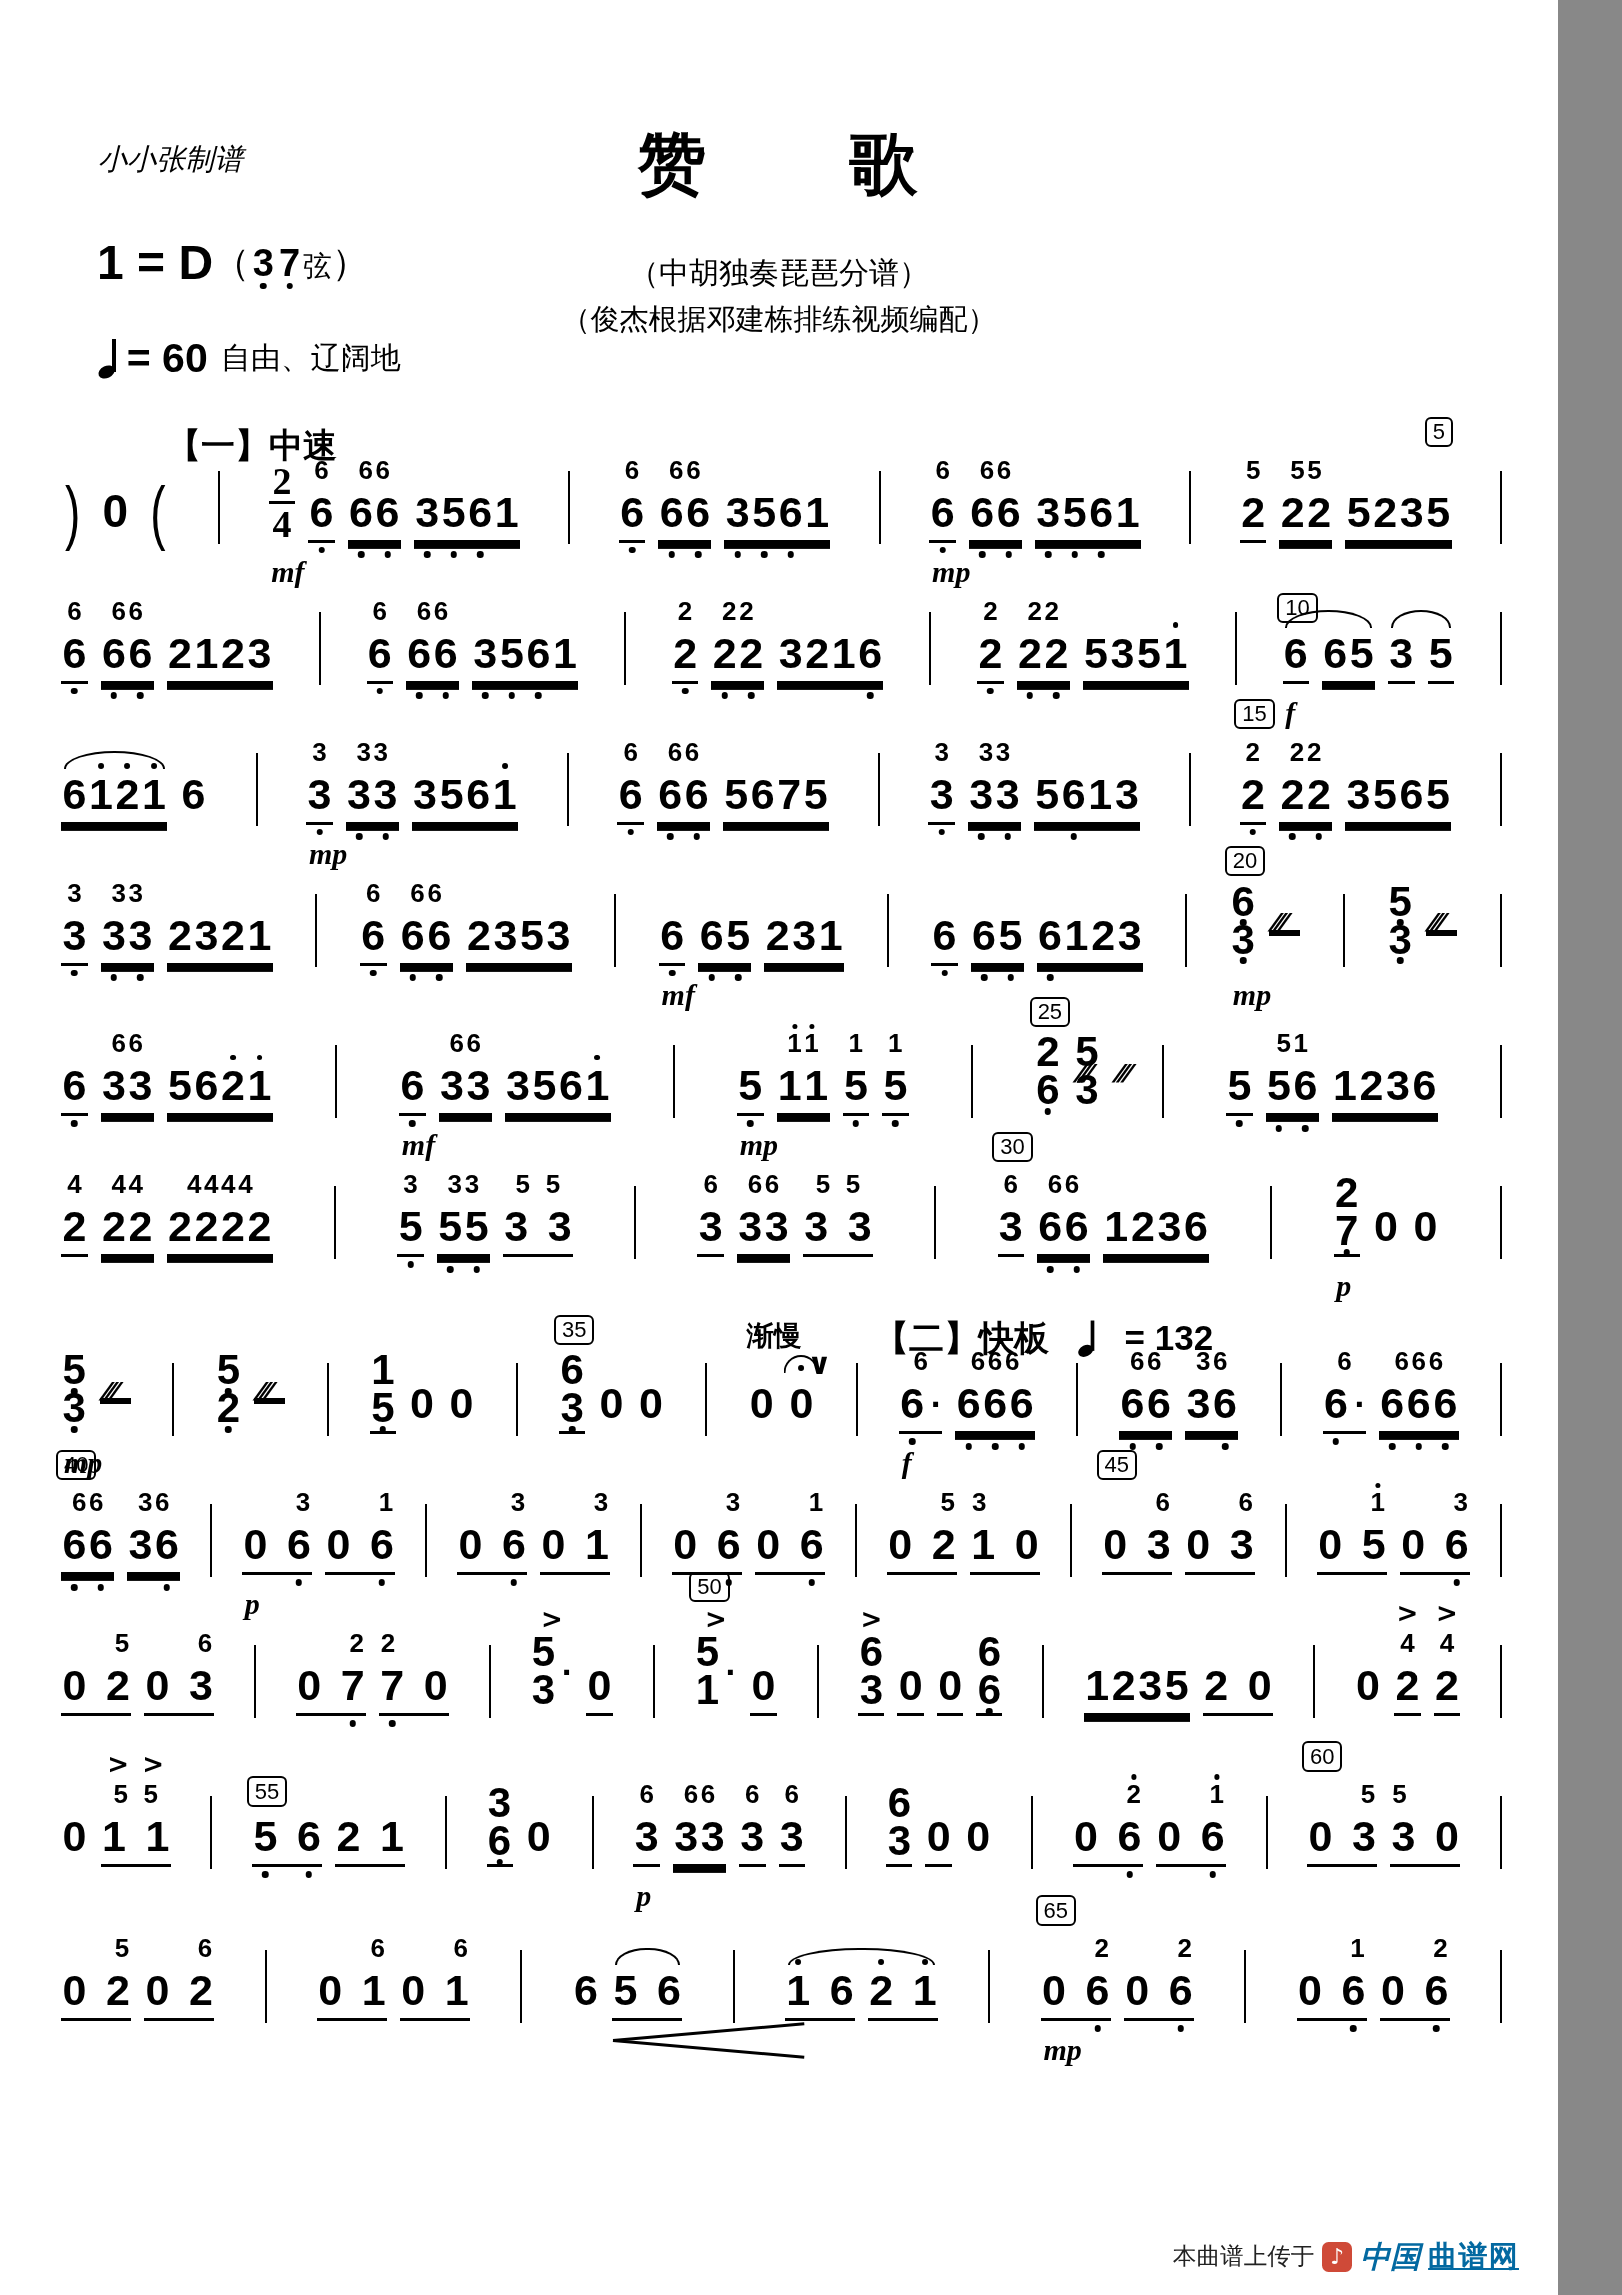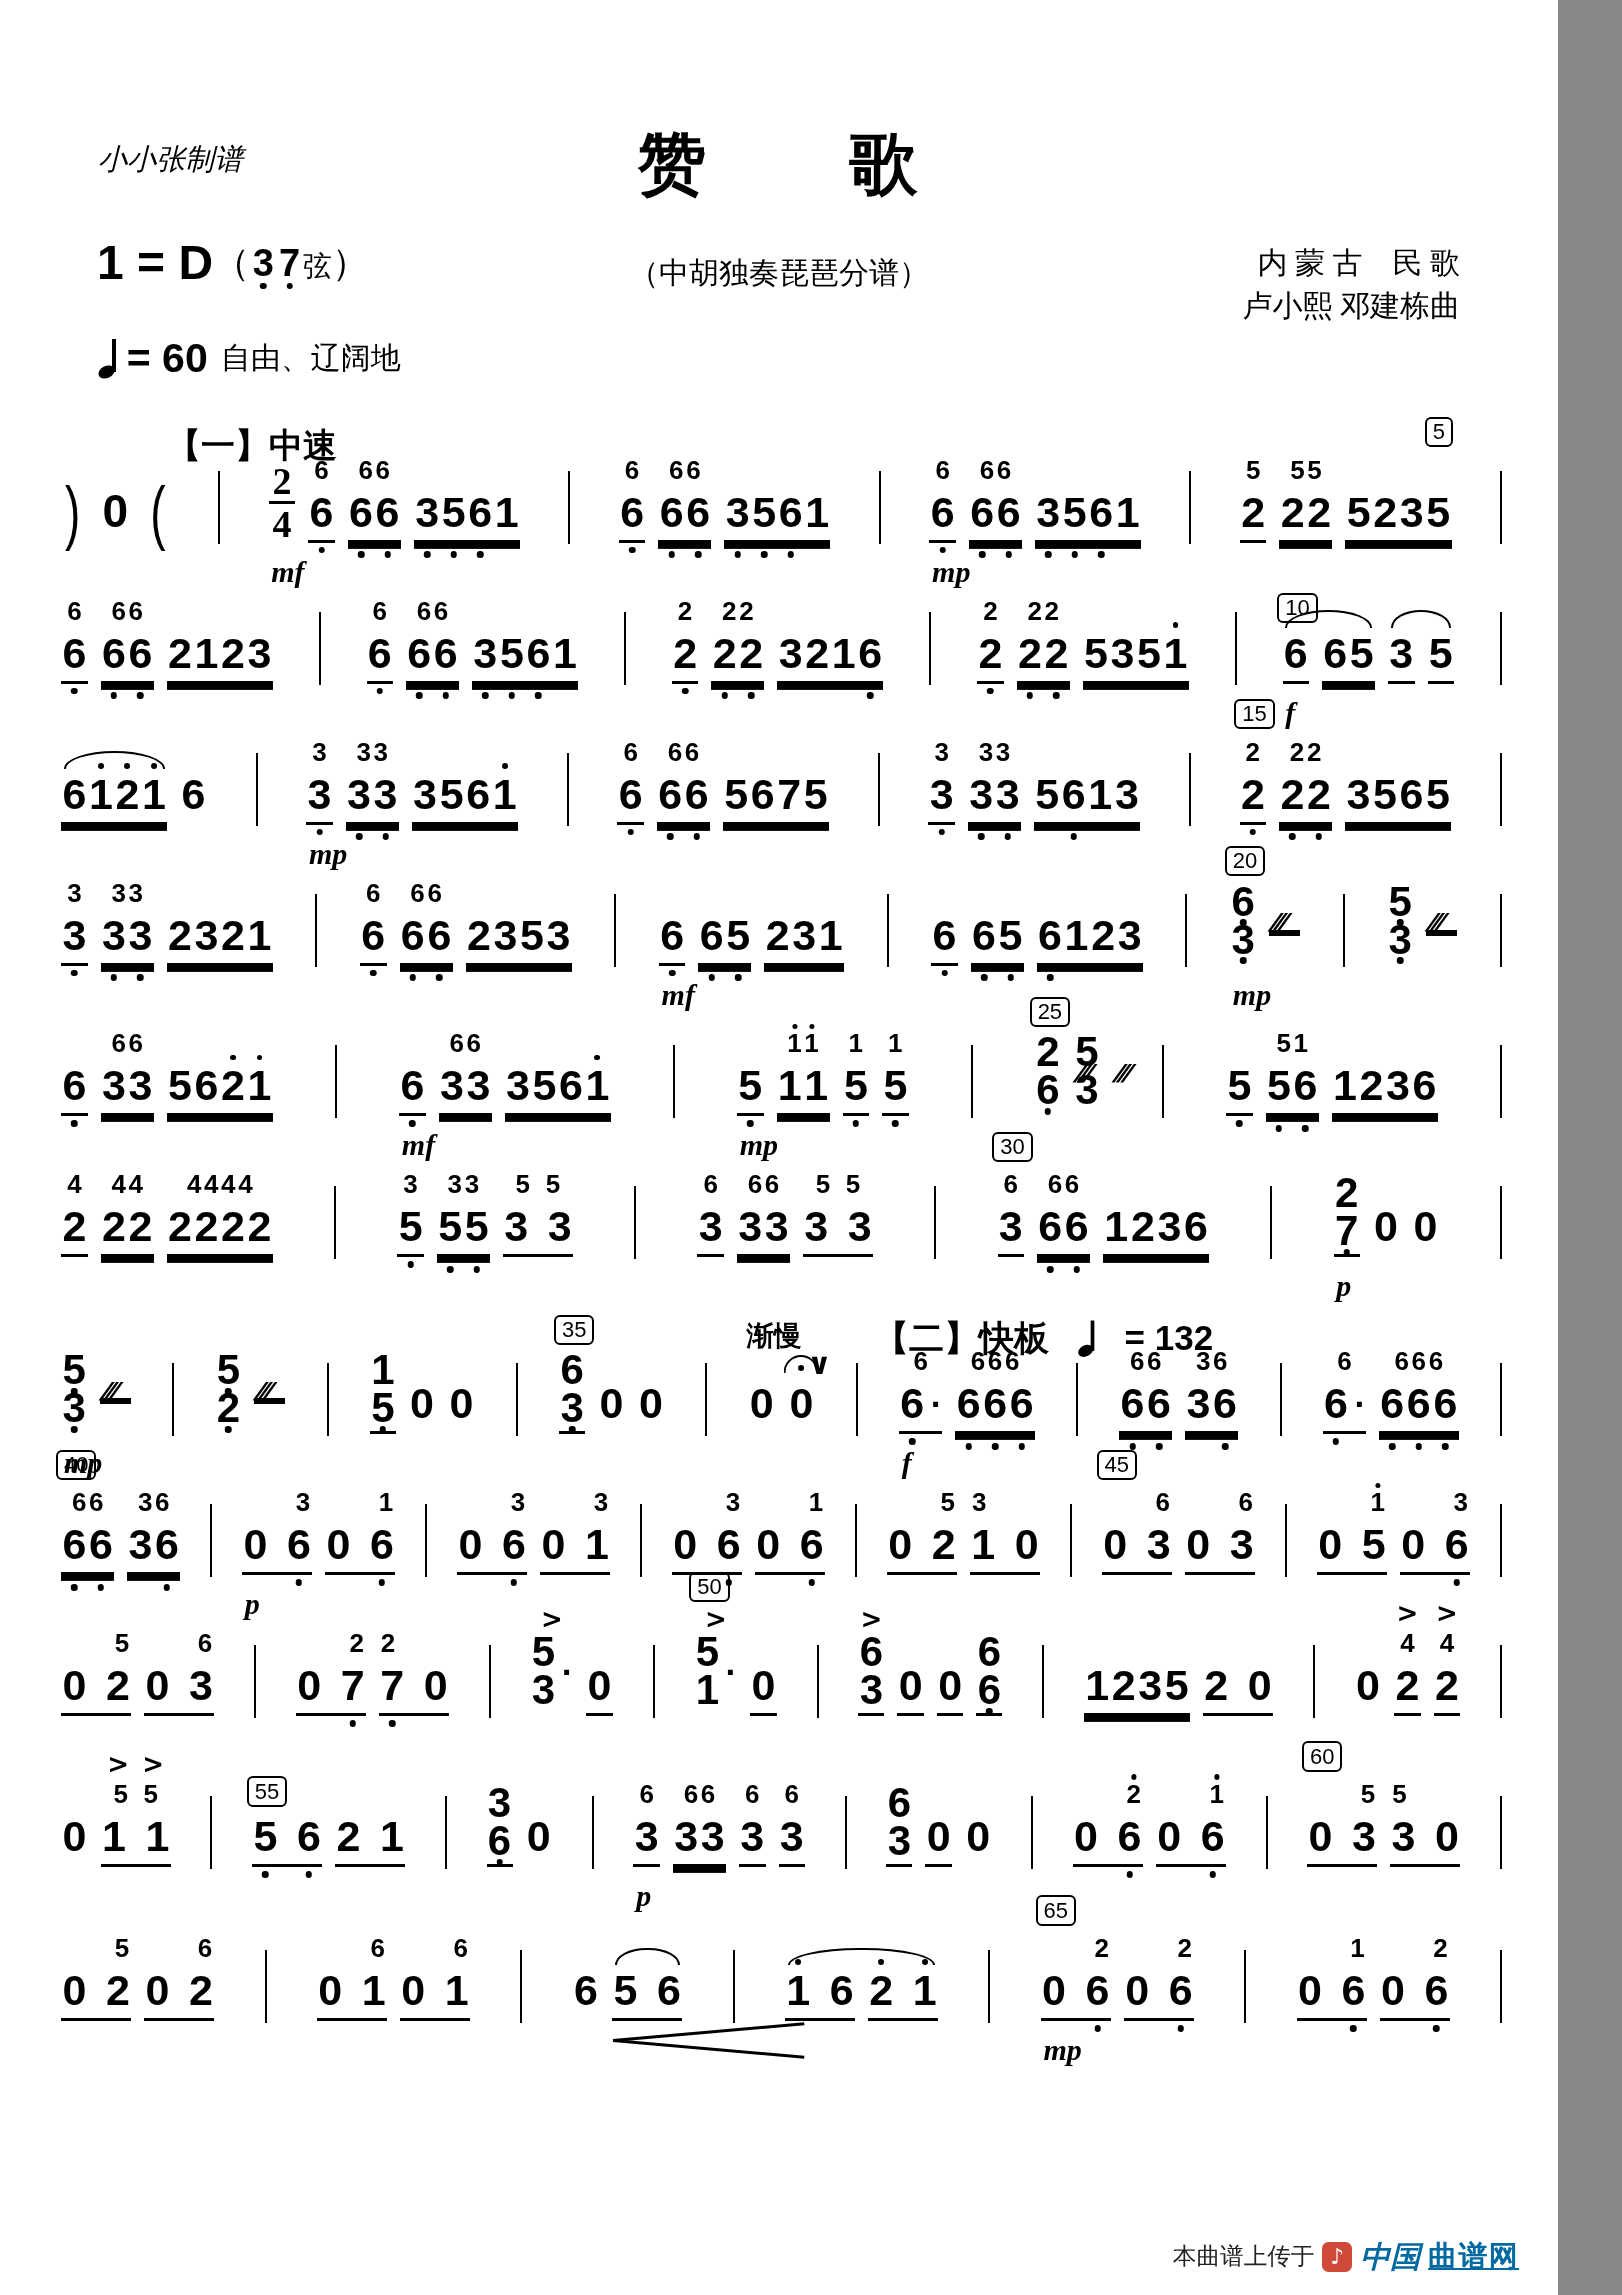--- a/index.html
+++ b/index.html
@@ -122,22 +122,21 @@
     <span class="key-par">）</span>
   </div>
 
   <div class="temporow">
     <span class="qn"></span>
     <span class="tempo-eq">= 60</span>
     <span class="tempo-txt">自由、辽阔地</span>
   </div>
 
   <div class="subtitle">（中胡独奏琵琶分谱）</div>
-  <div class="credits">内 蒙 古　民 歌
-卢小熙 邓建栋曲</div>
+  <div class="subtitle2">（俊杰根据邓建栋排练视频编配）</div>
 
   <div id="score">
       <div class="sysline l1">
         <div class="p1h">【一】中速</div>
         <div class="meas">
           <div class="tok pref">
             <div class="mrow">
               <span class="ch par">)</span>
               <span class="ch sp"></span>
               <span class="ch">0</span>

